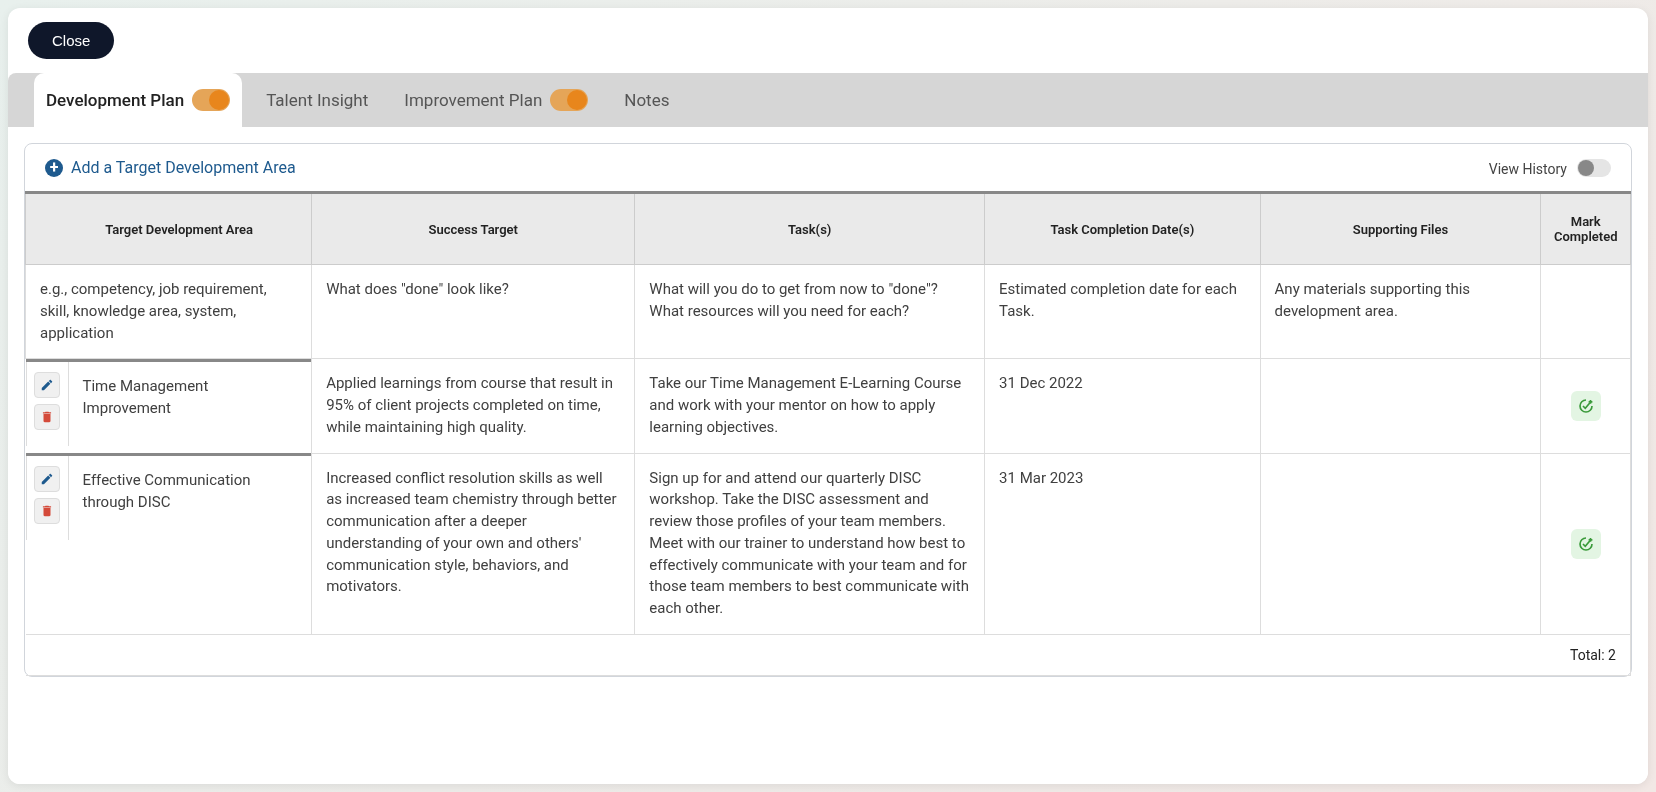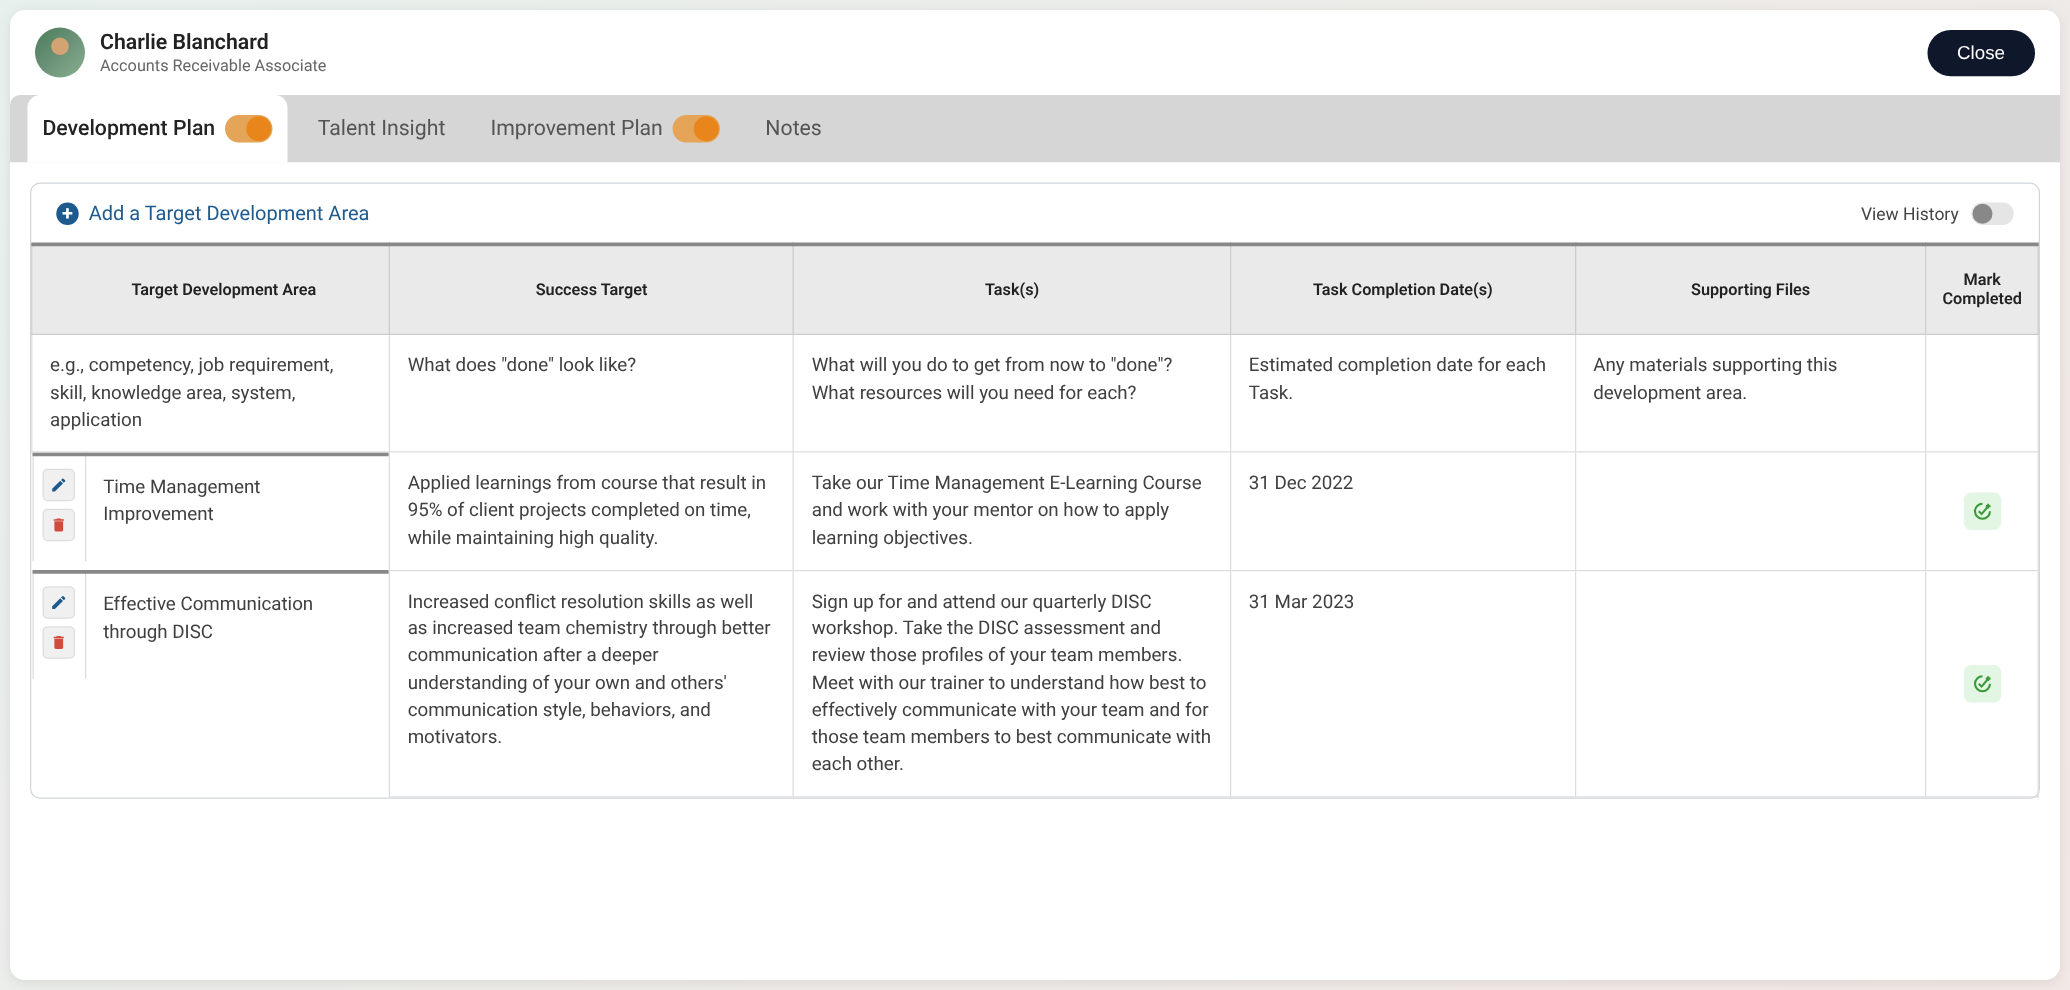--- a/index.html
+++ b/index.html
@@ -90,20 +90,21 @@
       font-size: 17px;
       color: #555;
       cursor: pointer;
       border-top-left-radius: 10px;
       border-top-right-radius: 10px;
     }
     .tab.active {
       background: #fff;
       color: #222;
       font-weight: 500;
+      margin-left: 12px;
     }
     .toggle {
       width: 38px;
       height: 22px;
       background: #e5a558;
       border-radius: 11px;
       position: relative;
       display: inline-block;
     }
     .toggle::after {
@@ -241,27 +242,20 @@
     .col-date { width: 260px; }
     .col-files { width: 265px; }
     .col-mark { width: 80px; }
   </style>
 </head>
 <body>
 
 <div class="modal">
 
   <div class="modal-header">
-    <div class="user-info">
-      <div class="avatar"></div>
-      <div>
-        <div class="user-name">Charlie Blanchard</div>
-        <div class="user-role">Accounts Receivable Associate</div>
-      </div>
-    </div>
     <button class="close-btn">Close</button>
   </div>
 
   <div class="tabs-container">
     <div class="tab active">
       <span>Development Plan</span>
       <span class="toggle"></span>
     </div>
     <div class="tab">
       <span>Talent Insight</span>
@@ -377,19 +371,22 @@
               <div class="mark-btn">
                 <svg width="18" height="18" viewBox="0 0 24 24">
                   <path fill="none" stroke="#3a9a3a" stroke-width="2.2" d="M20 12a8 8 0 1 1-8-8"></path>
                   <path fill="none" stroke="#3a9a3a" stroke-width="2.2" d="M8 12l3 3 6-7"></path>
                   <path fill="none" stroke="#3a9a3a" stroke-width="2.2" d="M18 4v5M15.5 6.5h5"></path>
                 </svg>
               </div>
             </td>
           </tr>
 
+          <tr class="footer-row">
+            <td colspan="6">Total: 2</td>
+          </tr>
         </tbody>
       </table>
 
     </div>
   </div>
 
 </div>
 
 </body></html>

